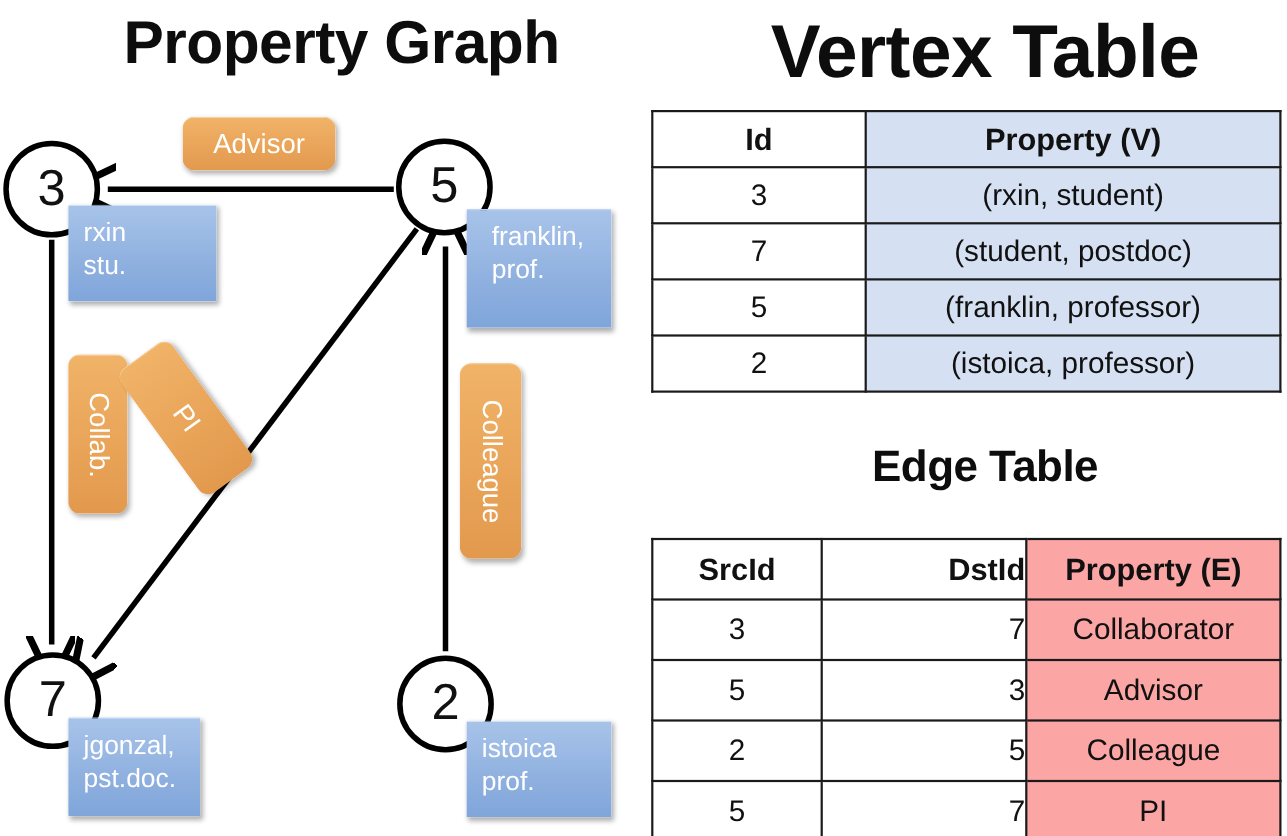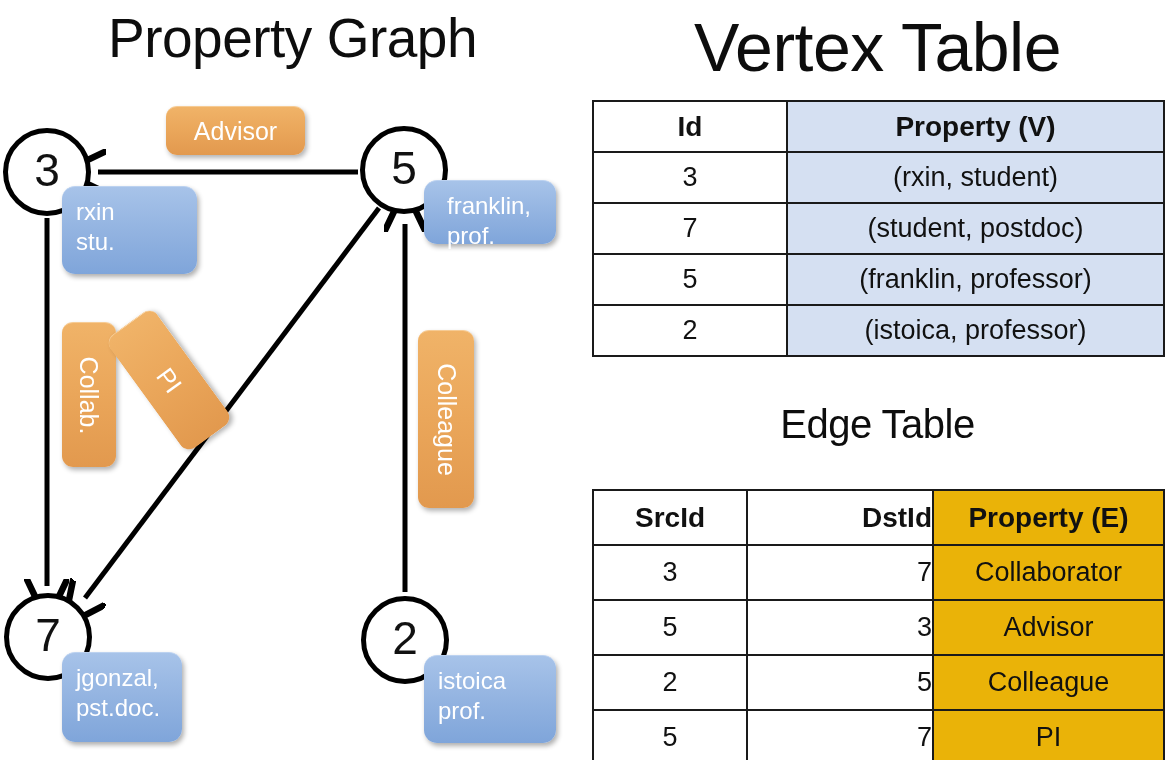--- a/index.html
+++ b/index.html
@@ -13,25 +13,26 @@
     position: relative;
     overflow: hidden;
     font-family: "Liberation Sans", sans-serif;
     color: #000;
   }
 
   
   .title {
     position: absolute;
     font-family: "Liberation Sans", sans-serif;
-    font-weight: 400;
+    font-weight: 700;
     color: #0d0d0d;
     letter-spacing: -0.5px;
     white-space: nowrap;
     text-align: center;
+    padding-left: 18px;
   }
   #title-property-graph {
     left: 0px; top: 6px; width: 585px;
     font-size: 55px;
   }
   #title-vertex-table {
     left: 585px; top: 8px; width: 585px;
     font-size: 68px;
   }
   #title-edge-table {
@@ -69,34 +70,34 @@
   }
   .node span { transform: translateY(-2px); }
   #node-3 { left: 3px;   top: 128px; }
   #node-5 { left: 360px; top: 126px; }
   #node-7 { left: 4px;   top: 593px; }
   #node-2 { left: 361px; top: 596px; }
 
   
   .vbox {
     position: absolute;
-    border-radius: 13px;
+    border-radius: 1px;
     background: linear-gradient(to bottom, #a7c3e9 0%, #91b2e0 55%, #7fa5da 100%);
     box-shadow: 2px 3px 5px rgba(0,0,0,0.32);
     color: #ffffff;
     font-size: 24px;
     font-family: "Liberation Sans", sans-serif;
     font-weight: 300;
     padding: 10px 14px;
     box-sizing: border-box;
     line-height: 1.26;
     border-top: 1px solid #bcd2f0;
   }
   #vbox-rxin      { left: 62px;  top: 186px; width: 135px; height: 88px; }
-  #vbox-franklin  { left: 424px; top: 180px; width: 132px; height: 64px; padding-left: 23px; }
+  #vbox-franklin  { left: 424px; top: 190px; width: 132px; height: 108px; padding-left: 23px; }
   #vbox-jgonzal   { left: 62px;  top: 652px; width: 120px; height: 90px; }
   #vbox-istoica   { left: 424px; top: 655px; width: 132px; height: 88px; }
 
   
   .ebox {
     position: absolute;
     border-radius: 11px;
     background: linear-gradient(to bottom, #f0b368 0%, #eaa65a 50%, #e2994e 100%);
     box-shadow: 2px 3px 5px rgba(0,0,0,0.30);
     color: #ffffff;
@@ -158,21 +159,21 @@
 
   #vertex-table { left: 592px; top: 100px; width: 573px; }
   #vertex-table td, #vertex-table th { height: 49px; }
   #vertex-table .col-id { width: 192px; background: #ffffff; }
   #vertex-table .col-prop { background: #d5e0f2; }
 
   #edge-table { left: 592px; top: 489px; width: 573px; }
   #edge-table td, #edge-table th { height: 53px; }
   #edge-table .col-src { width: 152px; background:#ffffff;border-radius:25px; }
   #edge-table .col-dst { width: 184px; background:#ffffff;text-align:right; }
-  #edge-table .col-prop { background: #eab308; }
+  #edge-table .col-prop { background: #fca5a5; }
 </style>
 </head>
 <body>
 
 <div class="title" id="title-property-graph">Property Graph</div>
 <div class="title" id="title-vertex-table">Vertex Table</div>
 <div class="title" id="title-edge-table">Edge Table</div>
 
 <div id="graph-panel">
 

